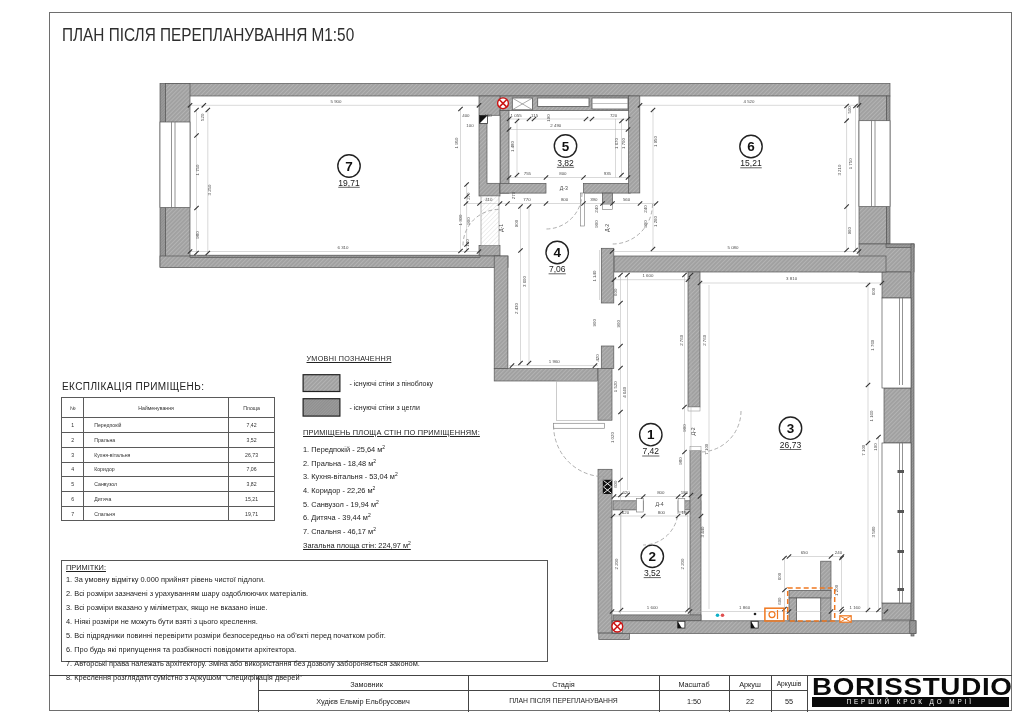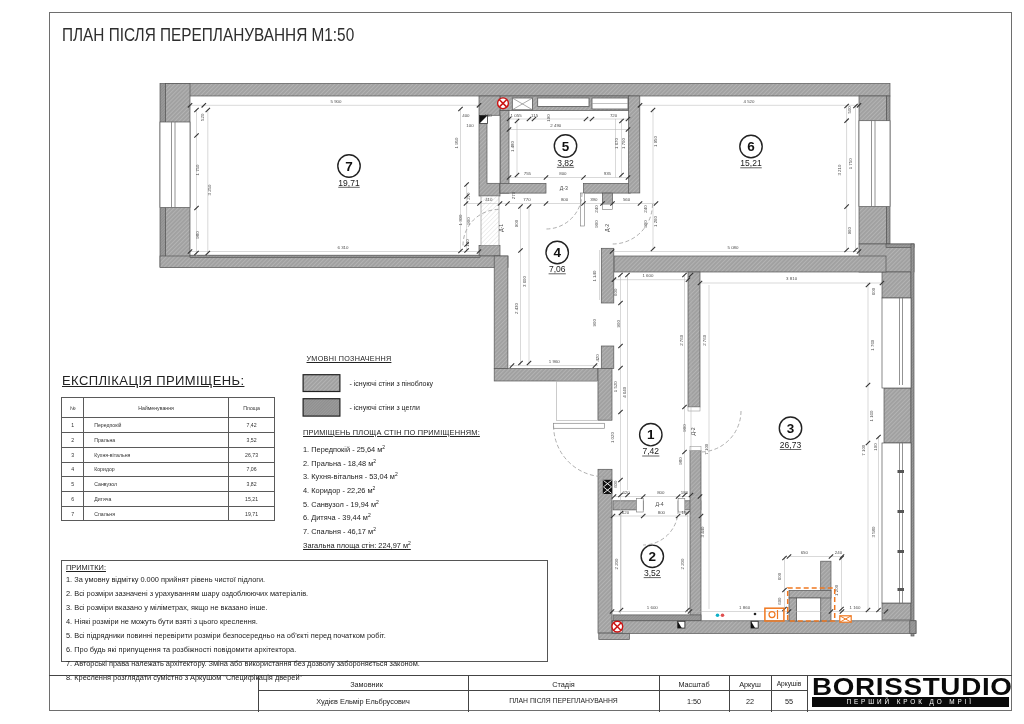--- a/index.html
+++ b/index.html
@@ -1,19 +1,19 @@
 <!DOCTYPE html>
 <html><head><meta charset="utf-8"><style>
 * {margin:0;padding:0;box-sizing:border-box;}
 html,body {width:1024px;height:724px;background:#fff;font-family:"Liberation Sans",sans-serif;}
 #page {position:absolute;left:0;top:0;width:1024px;height:724px;overflow:hidden;}
 .abs {position:absolute;}
 #frame {left:48.5px;top:12px;width:963.5px;height:699px;border:1.1px solid #6e6e6e;}
 #title {left:62px;top:24px;font-size:18.5px;letter-spacing:0px;color:#2e2e2e;transform:scaleX(0.83);transform-origin:0 0;white-space:nowrap;}
-#exh {left:62px;top:373px;font-size:13px;letter-spacing:0.4px;color:#222;text-decoration:underline;}
+#exh {left:62px;top:381px;font-size:10px;letter-spacing:0.4px;color:#222;}
 table {border-collapse:collapse;}
 #ext {left:61.3px;top:397.3px;}
 #ext td {border:0.9px solid #5a5a5a;font-size:5.2px;color:#333;text-align:center;padding:0;}
 #leg1 {left:300.5px;top:354px;font-size:7.2px;letter-spacing:0.3px;color:#222;text-decoration:underline;margin-left:6px;}
 #legt1 {left:349.5px;top:379.5px;font-size:7px;color:#222;}
 #legt2 {left:349.5px;top:403.5px;font-size:7px;color:#222;}
 #wh {left:303px;top:427.5px;font-size:7.4px;letter-spacing:0.2px;color:#222;text-decoration:underline;}
 #wl {left:303px;top:443.2px;font-size:7.4px;color:#222;line-height:13.62px;}
 #wtot {left:303px;top:541px;font-size:7.4px;color:#222;text-decoration:underline;}
 #notes {left:61.3px;top:560.3px;width:486.6px;height:101.6px;border:1px solid #555;}

